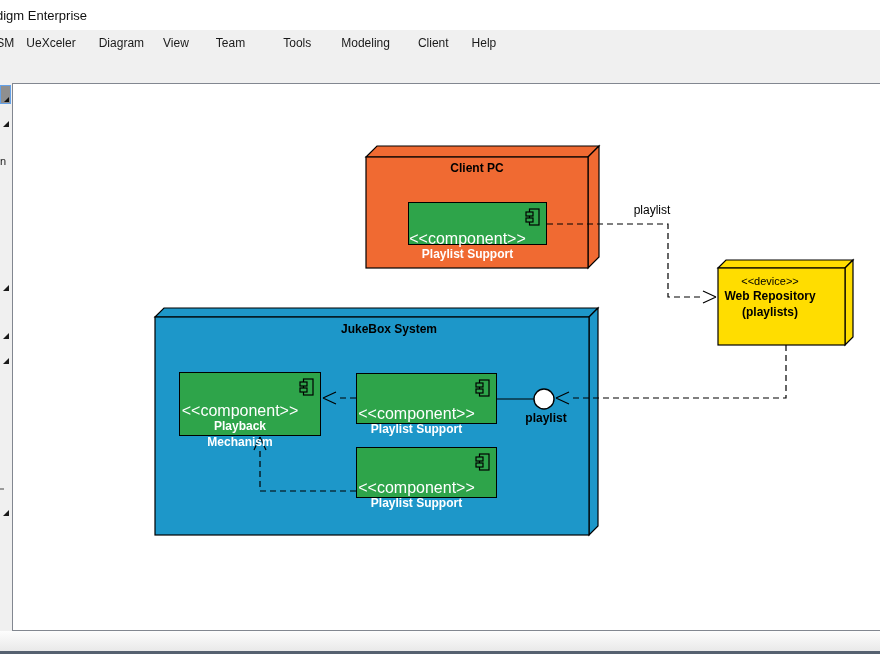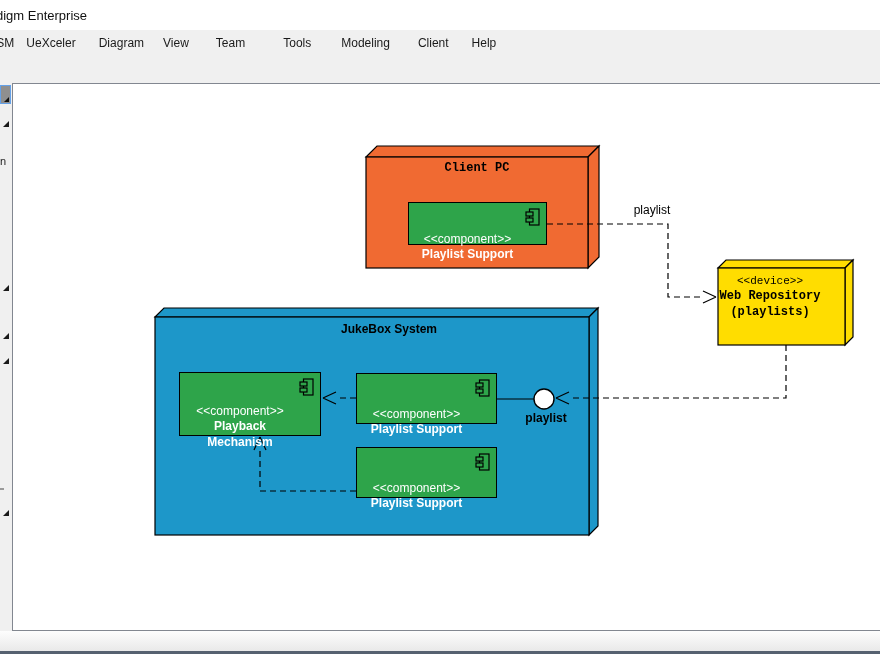--- a/index.html
+++ b/index.html
@@ -65,21 +65,21 @@
   .abs { position:absolute; }
   .node-title {
     text-align:center; font-weight:bold; font-size:12px; color:#000;
     line-height:18px; white-space:nowrap;
   }
   .component {
     position:absolute; background:#2EA44A; border:1px solid #000;
     display:flex; flex-direction:column; justify-content:center;
     color:#fff; text-align:center; padding-right:20px;
   }
-  .component .stereo { font-size:12px; line-height:14px;margin-top:46px; }
+  .component .stereo { font-size:16px; line-height:14px;margin-top:46px; }
   .component .cname  { font-size:12px; font-weight:bold; line-height:16px; }
   .comp-icon { position:absolute; right:6px; top:5px; }
   .device-text {
     position:absolute; text-align:center; color:#000; padding-top:6px;
   }
   .device-text .stereo { font-size:11px; line-height:14px; }
   .device-text .dname  { font-size:12px; font-weight:bold; line-height:16px; }
   .conn-label  { font-size:12px; color:#000; text-align:center; white-space:nowrap; }
   .conn-label.bold { font-weight:bold; }
 </style>
@@ -159,24 +159,24 @@
       <path d="M356,491 H260 V450" fill="none" stroke="#000" stroke-width="1.2" stroke-dasharray="6,4"></path>
       <path d="M260,437 L254,450 M260,437 L266,450" fill="none" stroke="#000" stroke-width="1.2"></path>
     </g>
 
     <g>
       <line x1="497" y1="399" x2="534" y2="399" stroke="#000" stroke-width="1.2"></line>
       <circle cx="544" cy="399" r="10" fill="#ffffff" stroke="#000" stroke-width="1.4"></circle>
     </g>
   </svg>
 
-  <div class="abs node-title" style="left:366px;top:159px;width:222px;font-family:Liberation Mono, monospace;">Client PC</div>
+  <div class="abs node-title" style="left:366px;top:159px;width:222px;">Client PC</div>
   <div class="abs node-title" style="left:155px;top:320px;width:468px;">JukeBox System</div>
 
-  <div class="device-text" style="left:718px;top:268px;width:104px;font-family:Liberation Mono, monospace;">
+  <div class="device-text" style="left:718px;top:268px;width:104px;">
     <div class="stereo">&lt;&lt;device&gt;&gt;</div>
     <div class="dname">Web Repository</div>
     <div class="dname">(playlists)</div>
   </div>
 
   <div class="component" style="left:408px;top:202px;width:139px;height:43px;">
     <div class="stereo">&lt;&lt;component&gt;&gt;</div>
     <div class="cname">Playlist Support</div>
     <svg class="comp-icon" width="15" height="18" viewBox="0 0 15 18">
       <rect x="4.5" y="1" width="9.5" height="16" fill="#2EA44A" stroke="#000" stroke-width="1.2"></rect>

